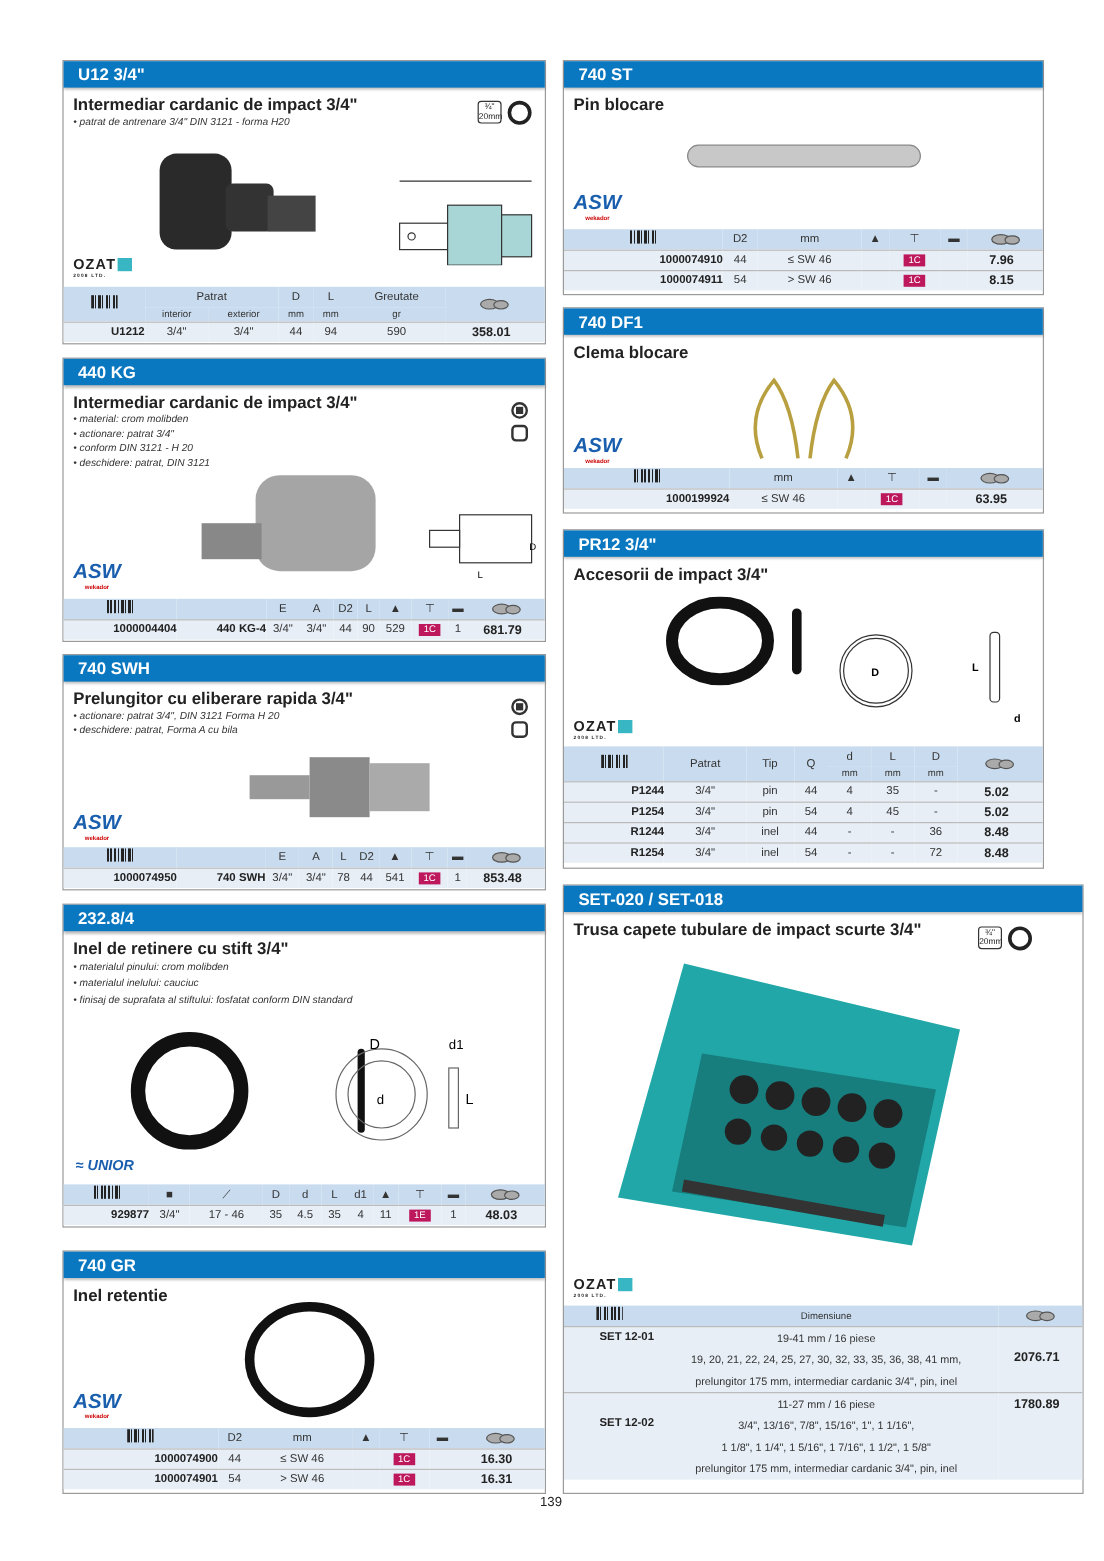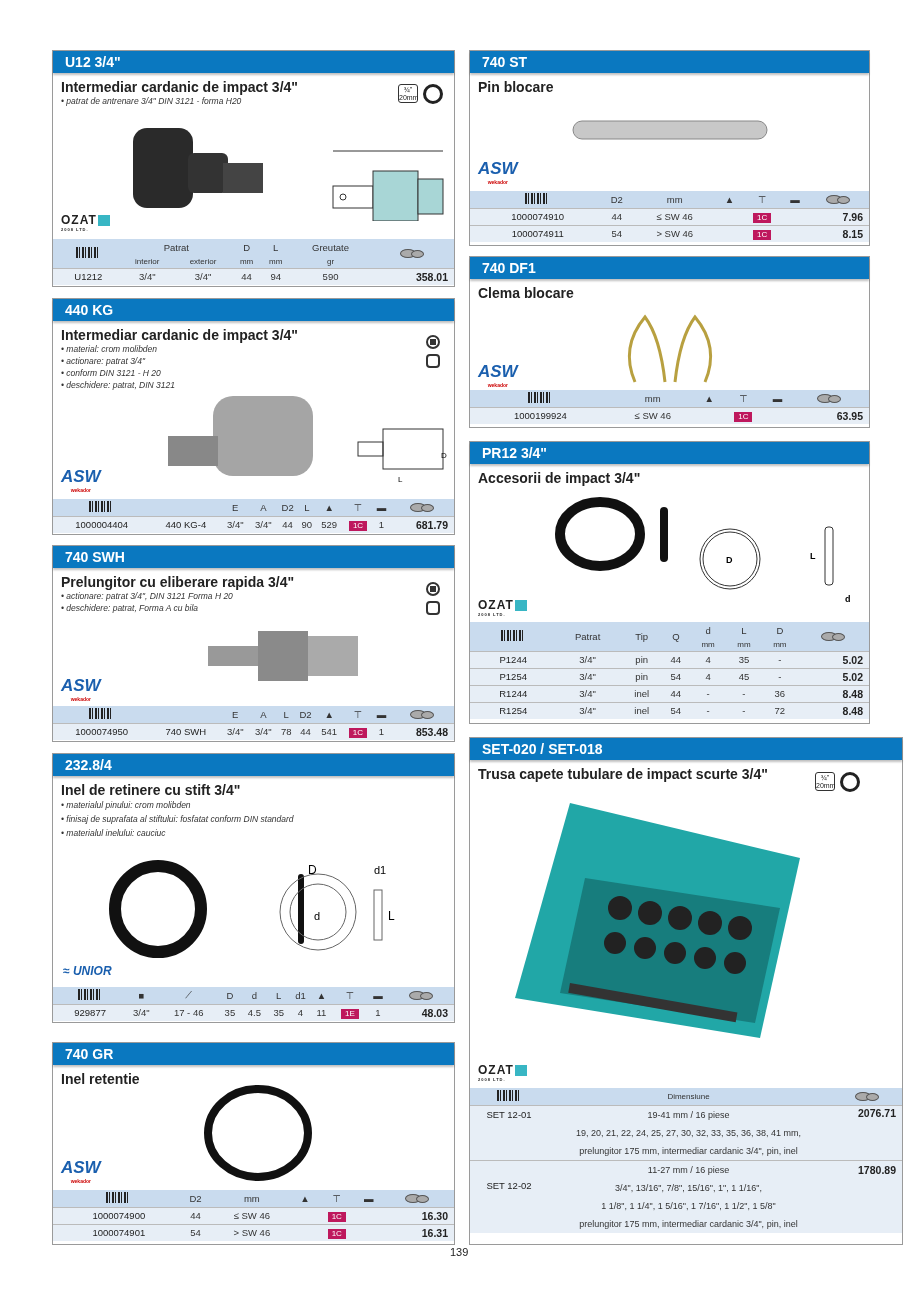--- a/index.html
+++ b/index.html
@@ -7,22 +7,22 @@
 .card{position:absolute;border:1px solid #9a9a9a;background:#fff}
 .hdr{background:#0a78c0;color:#fff;font-weight:bold;font-size:14px;height:22px;line-height:22px;padding-left:12px;box-shadow:0 2px 2px rgba(0,0,0,.25)}
 .title{font-weight:bold;font-size:14px;padding:6px 0 0 8px;color:#222}
 .bul{font-style:italic;font-size:8.5px;color:#333;padding-left:8px;line-height:12px}
 .bul div:before{content:"• "}
 .img{position:absolute}
 table{border-collapse:collapse;width:100%;font-size:9.5px}
 .tbl{position:absolute;left:0;right:0}
 th{background:#c9dbee;font-weight:normal;color:#333;height:17px;font-size:9.5px}
 td{background:#e7eef6;height:17px;text-align:center;color:#333;border-top:1px solid #bbb}
-td.code{font-weight:normal;text-align:center;padding-left:3px;color:#222}
-td.price{font-weight:bold;text-align:right;padding-right:6px;font-size:10.5px;color:#222}
+td.code{font-weight:bold;text-align:right;padding-left:3px;color:#222}
+td.price{font-weight:bold;padding-right:6px;font-size:10.5px;color:#222}
 .sub th{font-size:8px;height:12px}
 .badge{display:inline-block;background:#be185d;color:#fff;font-size:8px;padding:0 4px;line-height:10px}
 .bar{display:inline-block;width:22px;height:11px;background:repeating-linear-gradient(90deg,#222 0 2px,#c9dbee 2px 3px,#222 3px 4px,#c9dbee 4px 6px)}
 .coins{display:inline-block;width:24px;height:12px;position:relative}
 .coins:before,.coins:after{content:"";position:absolute;border:1.5px solid #555;border-radius:50%;background:#aaa}
 .coins:before{left:0;top:3px;width:14px;height:7px}
 .coins:after{left:11px;top:4px;width:11px;height:6px}
 .logo-asw{font-weight:bold;color:#1a5fae;font-size:17px;font-style:italic;position:absolute}
 .logo-asw small{display:block;font-size:5px;color:#c00;text-align:center;font-style:normal}
 .logo-ozat{position:absolute;font-weight:bold;font-size:12px;letter-spacing:1px;color:#222}
@@ -184,22 +184,22 @@
         </tr>
   </tbody>
     </table>
 </div>
 
 <div class="card" style="left:52px;top:753px;width:403px;height:270px">
   <div class="hdr">232.8/4</div>
   <div class="title">Inel de retinere cu stift 3/4"</div>
   <div class="bul" style="line-height:14px">
     <div>materialul pinului: crom molibden</div>
+      <div>materialul inelului: cauciuc</div>
       <div>finisaj de suprafata al stiftului: fosfatat conform DIN standard</div>
-      <div>materialul inelului: cauciuc</div>
   </div>
   <svg class="img" style="left:55px;top:105px" width="220" height="110">
       <circle cx="50" cy="50" r="43" fill="none" stroke="#111" stroke-width="12"></circle>
       <rect x="190" y="15" width="6" height="70" rx="3" fill="#111"></rect>
     </svg>
   <svg class="img" style="left:225px;top:108px" width="170" height="100">
       <circle cx="40" cy="50" r="38" fill="none" stroke="#666"></circle>
       <circle cx="40" cy="50" r="28" fill="none" stroke="#666"></circle>
       <text x="30" y="12" font-size="12">D</text>
       <text x="36" y="58" font-size="11">d</text>
@@ -456,21 +456,21 @@
           <th style="font-size:8px">Dimensiune</th>
           <th style="width:70px"><span class="coins"></span></th>
         </tr>
     <tr>
           <td class="code" style="vertical-align:top;padding-top:3px">SET 12-01</td>
           <td style="line-height:18px;font-size:9px">
             <div>19-41 mm / 16 piese</div>
             <div>19, 20, 21, 22, 24, 25, 27, 30, 32, 33, 35, 36, 38, 41 mm,</div>
             <div>prelungitor 175 mm, intermediar cardanic 3/4", pin, inel</div>
           </td>
-          <td class="price" style="vertical-align:top;padding-top:1px">2076.71</td>
+          <td class="price" style="vertical-align:top;padding-top:19px">2076.71</td>
         </tr>
     <tr>
           <td class="code" style="vertical-align:top;padding-top:19px">SET 12-02</td>
           <td style="line-height:18px;font-size:9px">
             <div>11-27 mm / 16 piese</div>
             <div>3/4", 13/16", 7/8", 15/16", 1", 1 1/16",</div>
             <div>1 1/8", 1 1/4", 1 5/16", 1 7/16", 1 1/2", 1 5/8"</div>
             <div>prelungitor 175 mm, intermediar cardanic 3/4", pin, inel</div>
           </td>
           <td class="price" style="vertical-align:top;padding-top:3px">1780.89</td>

